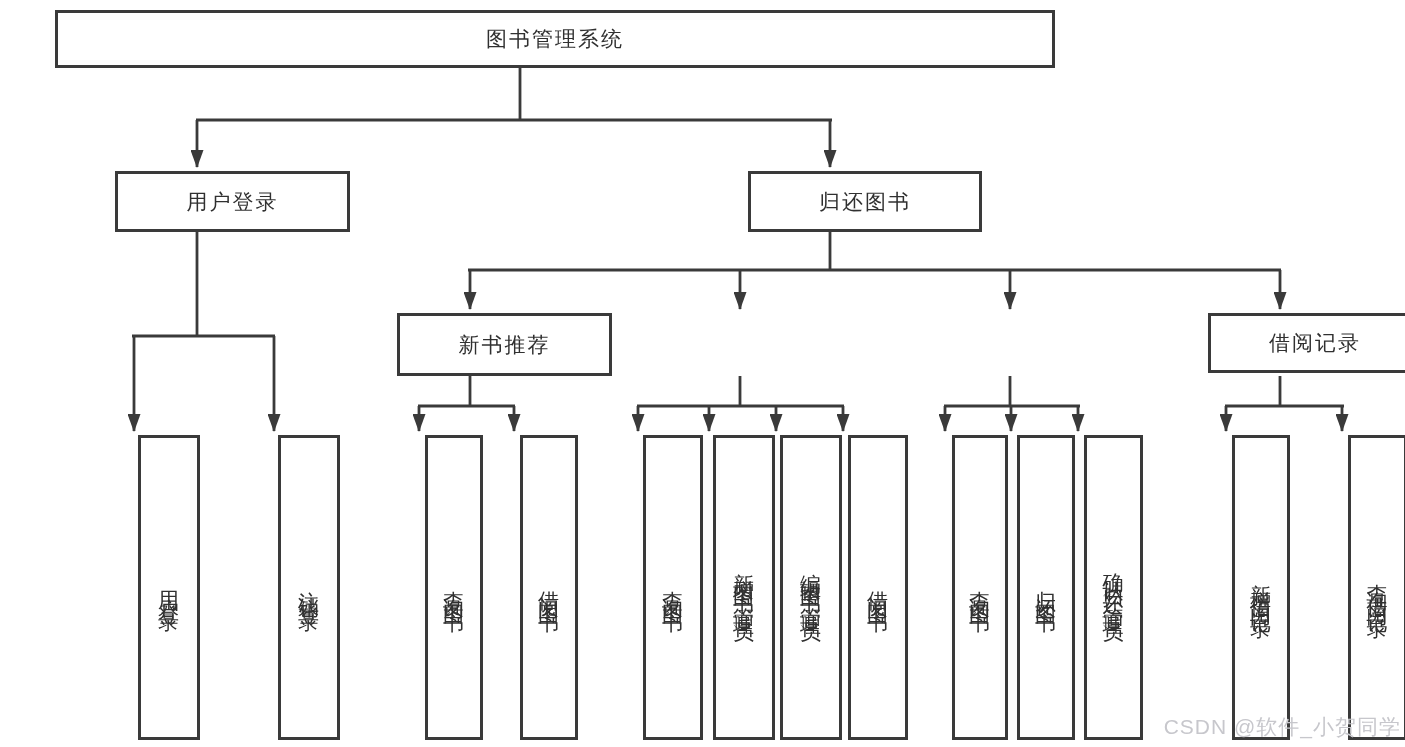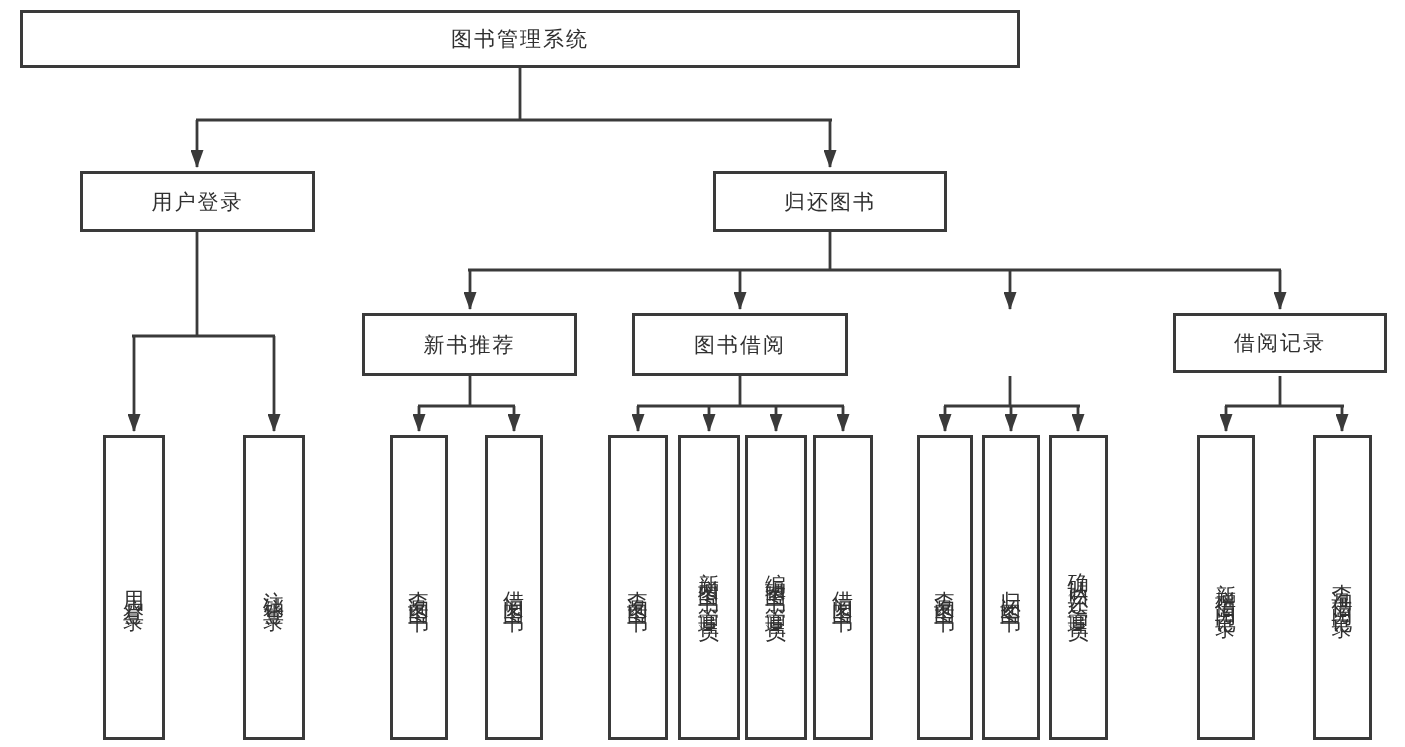--- a/index.html
+++ b/index.html
@@ -19,20 +19,21 @@
   }
   .node {
     position: absolute;
     box-sizing: border-box;
     border: 3px solid #3a3a3a;
     background: #ffffff;
     display: flex;
     align-items: center;
     justify-content: center;
     color: #303030;
+    margin-left: 35px;
   }
   .node.h span {
     font-size: 21px;
     letter-spacing: 2px;
     white-space: nowrap;
   }
   .node.v span {
     writing-mode: vertical-rl;
     text-orientation: mixed;
     font-size: 21px;
@@ -112,23 +113,20 @@
   <div class="node h" style="left:80px; top:171px; width:235px; height:61px;">
     <span>用户登录</span>
   </div>
   <div class="node h" style="left:713px; top:171px; width:234px; height:61px;">
     <span>归还图书</span>
   </div>
 
   <div class="node h" style="left:362px; top:313px; width:215px; height:63px;">
     <span>新书推荐</span>
   </div>
-  <div class="node h" style="left:632px; top:313px; width:216px; height:63px;">
-    <span>图书借阅</span>
-  </div>
   <div class="node h" style="left:1173px; top:313px; width:214px; height:60px;">
     <span>借阅记录</span>
   </div>
 
   <div class="node v" style="left:103px; top:435px; width:62px; height:305px;">
     <span>用户登录</span>
   </div>
   <div class="node v" style="left:243px; top:435px; width:62px; height:305px;">
     <span>注销登录</span>
   </div>
@@ -163,14 +161,15 @@
     <span>确认归还（管理员）</span>
   </div>
 
   <div class="node v" style="left:1197px; top:435px; width:58px; height:305px;">
     <span>新增借阅记录</span>
   </div>
   <div class="node v" style="left:1313px; top:435px; width:59px; height:305px;">
     <span>查询借阅记录</span>
   </div>
 
+  <div class="watermark">CSDN @软件_小贺同学</div>
 
 </div>
 
 </body></html>

